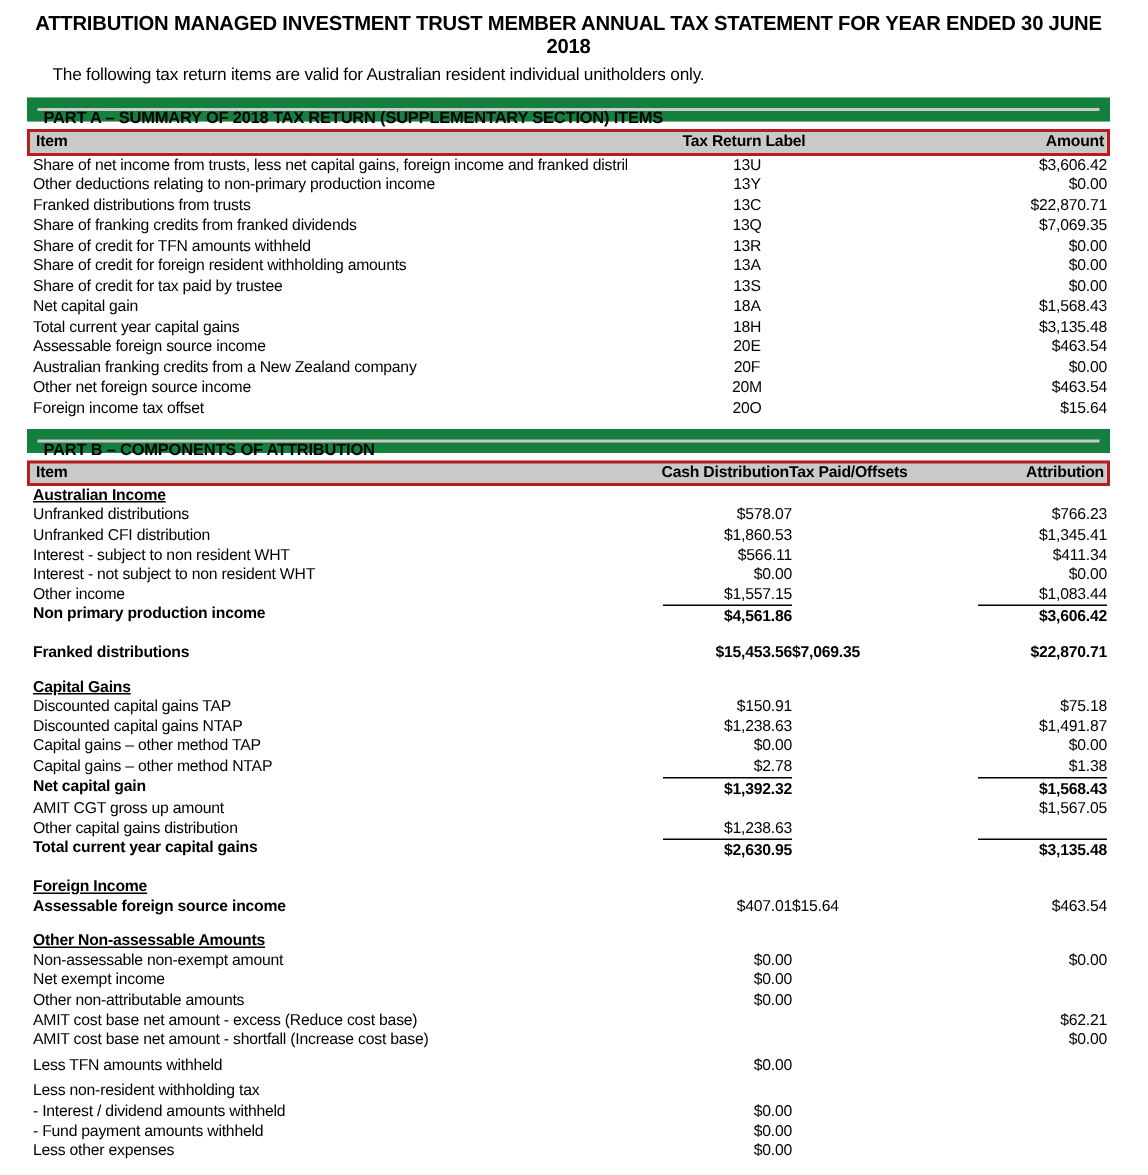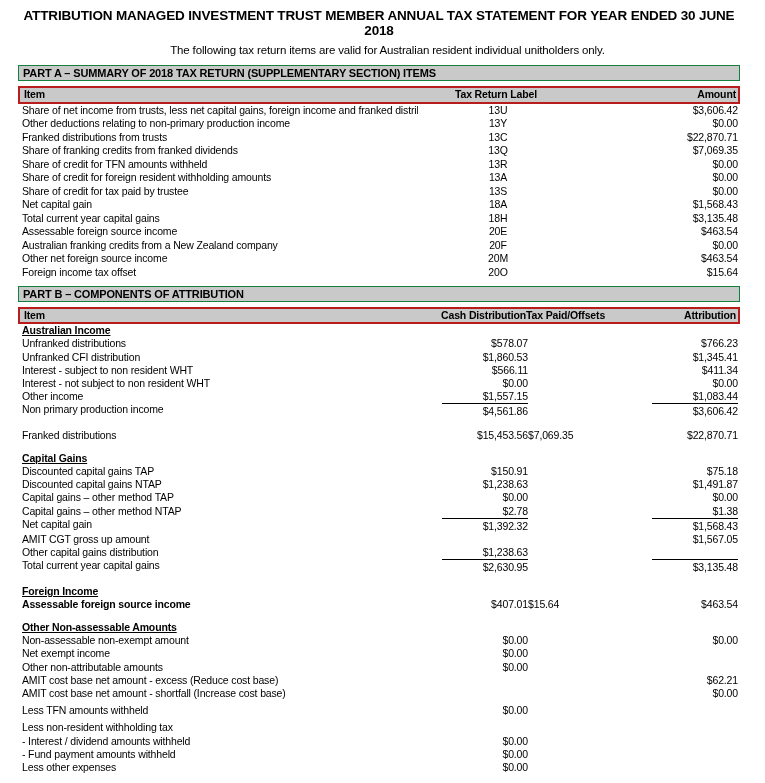--- a/index.html
+++ b/index.html
@@ -7,39 +7,39 @@
   body {
     width: 765px; height: 783px; overflow: hidden;
     font-family: "Liberation Sans", sans-serif;
     color: #000; letter-spacing: -0.15px;
   }
   .page { padding: 5px 25px 0 18px; }
   .doc-title {
     font-size: 13.5px; font-weight: bold; text-align: center;
     padding: 3px 0 2px 0;
   }
-  .doc-subtitle { font-size: 11.5px; margin: 4px 0 9px 17px; text-align: center; }
+  .doc-subtitle { font-size: 11.5px; margin: 4px 0 9px 17px; }
   .part-bar {
-    background: #c9c9c9; border: 1px solid #15803d;
+    background: #c9c9c9; border: 7px solid #15803d;
     font-weight: bold; font-size: 11px; line-height: 13px;
     padding: 1px 4px; height: 16px;
   }
   .part-bar.part-b { margin-top: 7px; }
   .thead {
     background: #c9c9c9; border: 2px solid #b91c1c;
     font-weight: bold; margin-top: 5px;
   }
   
   .row-a { display: flex; font-size: 10.5px; line-height: 13.5px; }
   .col-item { flex: 1; padding-left: 4px; white-space: nowrap; overflow: hidden; }
   .col-label { width: 160px; text-align: center; }
   .col-amount { width: 162px; text-align: right; padding-right: 2px; }
   
   .row-b { display: flex; font-size: 10.5px; line-height: 13.2px; }
-  .row-b.bold { font-weight: normal; }
+  .row-b.bold { font-weight: bold; }
   .col-bitem { flex: 1; padding-left: 4px; white-space: nowrap; overflow: hidden; }
   .col-cash { width: 130px; text-align: right; }
   .col-tax  { width: 115px; }
   .col-attr { width: 97px; text-align: right; padding-right: 2px; }
   .section-title { font-weight: bold; text-decoration: underline; }
   .bold { font-weight: bold; }
   .row-blank { height: 10px; }
   .row-spacer { height: 4px; }
   .amt { display: inline-block; }
   .amt.line-top { min-width: 86px; border-top: 1px solid #000; padding-top: 1px; }

